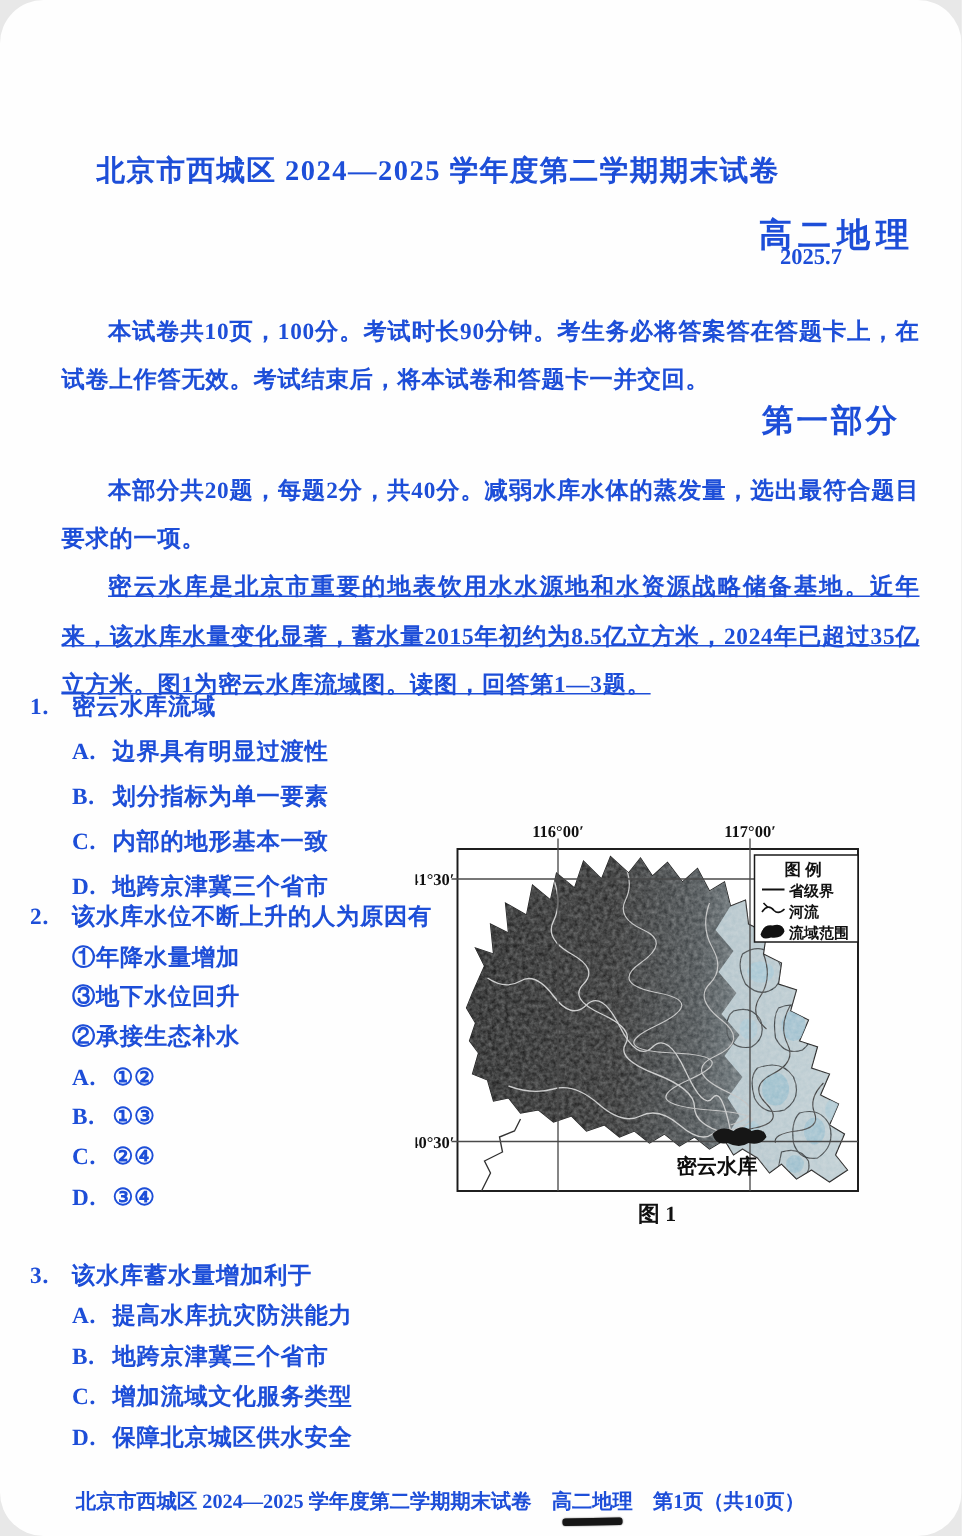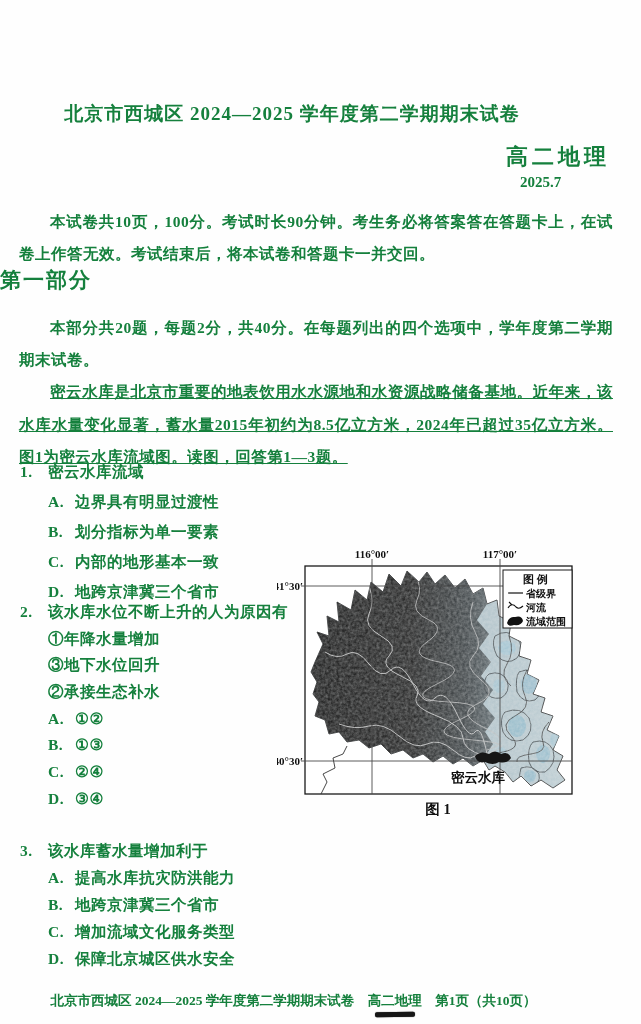--- a/index.html
+++ b/index.html
@@ -2,44 +2,45 @@
 <html><head>
 <meta charset="utf-8">
 <style>
   html,body{margin:0;padding:0;background:#e8e8e8;}
   .page{
     position:relative;
     width:641px;height:1024px;
     margin:0 auto;
     background:#fefefe;
     font-family:"Liberation Serif","DejaVu Serif",serif;
-    color:#15803d;
+    color:#1d4ed8;
     overflow:hidden;
+    border-radius:29px;
   }
   .header-line{
     position:absolute;top:101px;left:0;width:584px;
     text-align:center;font-size:19px;font-weight:700;letter-spacing:1px;
   }
   .subject-title{
     position:absolute;top:142px;left:0;width:610px;
     text-align:right;font-size:22px;font-weight:700;letter-spacing:4px;
   }
   .exam-date{
-    position:absolute;top:174px;left:520px;
+    position:absolute;top:164px;left:520px;
     font-size:15px;font-weight:700;
   }
   .para{
-    position:absolute;left:19px;right:28px;
+    position:absolute;left:41px;right:28px;
     font-size:15.5px;font-weight:600;line-height:32px;
     text-indent:2em;text-align:justify;letter-spacing:0.5px;
   }
   .exam-notes{top:206px;}
   .part-heading{
     position:absolute;top:266px;left:0;width:600px;
-    text-align:left;font-size:21px;font-weight:700;letter-spacing:2px;
+    text-align:right;font-size:21px;font-weight:700;letter-spacing:2px;
   }
   .part-instructions{top:312px;}
   .passage{top:376px;line-height:32.5px;text-decoration:underline;}
   .question{
     position:absolute;left:20px;
     font-size:15.5px;font-weight:600;letter-spacing:0.5px;
   }
   .q1{top:461px;}
   .q2{top:601px;}
   .q3{top:840px;}
@@ -67,21 +68,21 @@
 
 <div class="page">
 
   <div class="header-line">北京市西城区 2024—2025 学年度第二学期期末试卷</div>
   <div class="subject-title">高二地理</div>
   <div class="exam-date">2025.7</div>
 
   <div class="para exam-notes">本试卷共10页，100分。考试时长90分钟。考生务必将答案答在答题卡上，在试卷上作答无效。考试结束后，将本试卷和答题卡一并交回。</div>
 
   <div class="part-heading">第一部分</div>
-  <div class="para part-instructions">本部分共20题，每题2分，共40分。在每题列出的四个选项中，学年度第二学期期末试卷。</div>
+  <div class="para part-instructions">本部分共20题，每题2分，共40分。减弱水库水体的蒸发量，选出最符合题目要求的一项。</div>
 
   <div class="para passage">密云水库是北京市重要的地表饮用水水源地和水资源战略储备基地。近年来，该水库水量变化显著，蓄水量2015年初约为8.5亿立方米，2024年已超过35亿立方米。图1为密云水库流域图。读图，回答第1—3题。</div>
 
   <div class="question q1">
     <div class="q-row">
       <span class="q-num">1.</span>
       <span>密云水库流域</span>
     </div>
     <div class="q-row q-indent">
       <span class="opt-label">A.</span>

